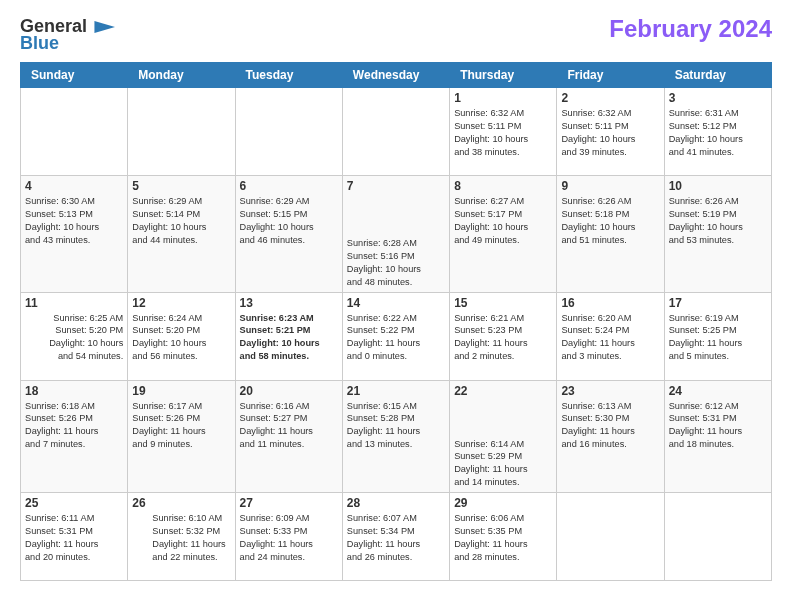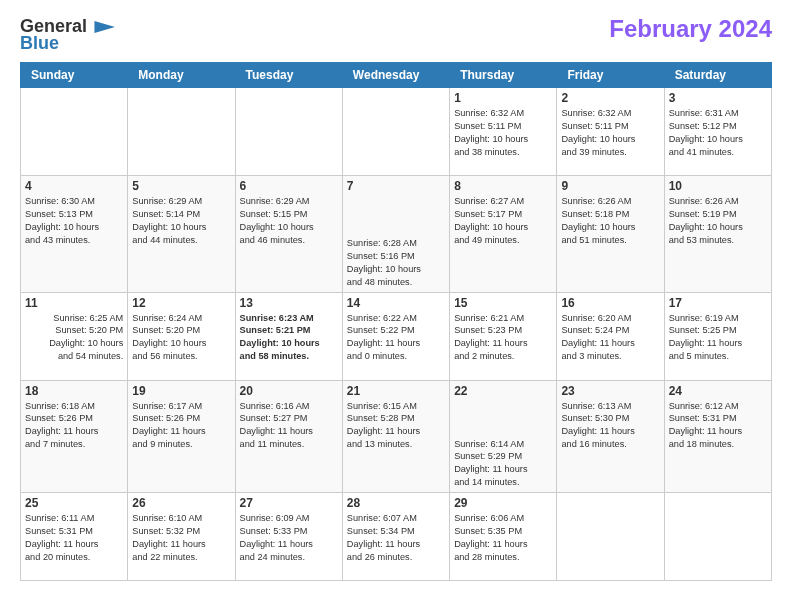--- a/index.html
+++ b/index.html
@@ -299,21 +299,21 @@
       <tr>
         <td>
           <span class="day-number">25</span>
           <div class="day-info" style="white-space: pre-line;">Sunrise: 6:11 AM
 Sunset: 5:31 PM
 Daylight: 11 hours
 and 20 minutes.</div>
         </td>
         <td>
           <span class="day-number">26</span>
-          <div class="day-info" style="white-space: pre-line;">Sunrise: 6:10 AM
+          <div class="day-info" style="white-space: pre-line; margin-left: 20px;">Sunrise: 6:10 AM
 Sunset: 5:32 PM
 Daylight: 11 hours
 and 22 minutes.</div>
         </td>
         <td>
           <span class="day-number">27</span>
           <div class="day-info" style="white-space: pre-line;">Sunrise: 6:09 AM
 Sunset: 5:33 PM
 Daylight: 11 hours
 and 24 minutes.</div>

